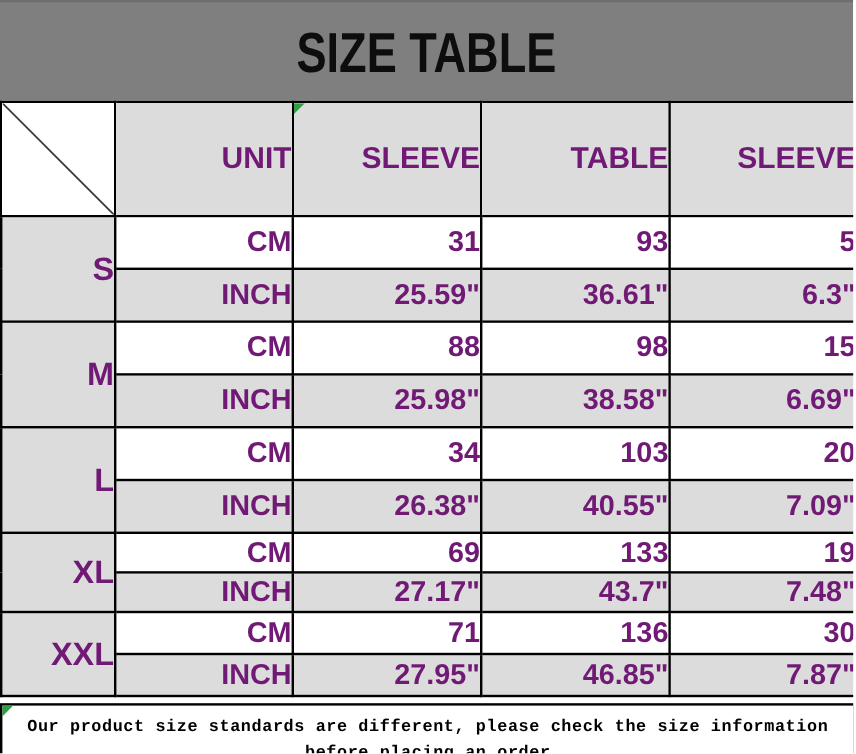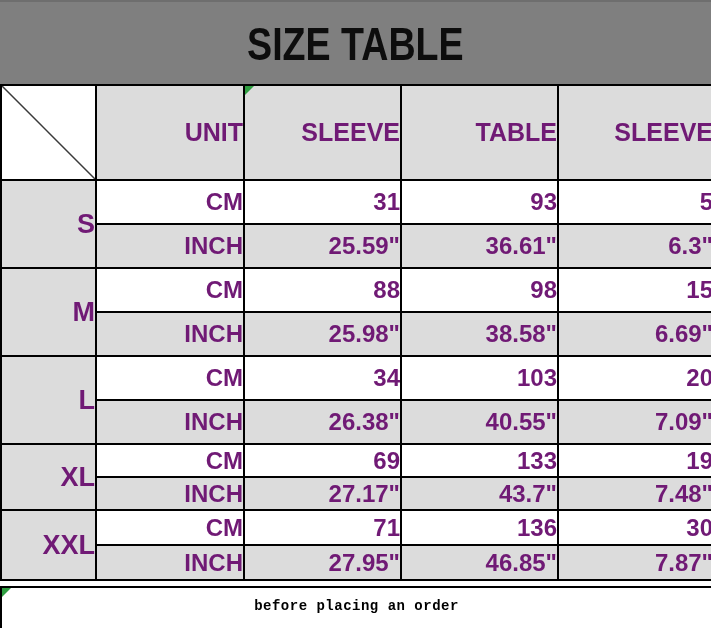--- a/index.html
+++ b/index.html
@@ -190,16 +190,17 @@
       <td class="val">INCH</td>
       <td class="val">27.95"</td>
       <td class="val">46.85"</td>
       <td class="val">7.87"</td>
     </tr>
   </tbody>
     </table>
 
   <div class="footer-note">
     <span class="flag"></span>
+    <div>Our product size standards are different, please check the size information</div>
     <div>before placing an order</div>
   </div>
 
 </div>
 
 </body></html>

